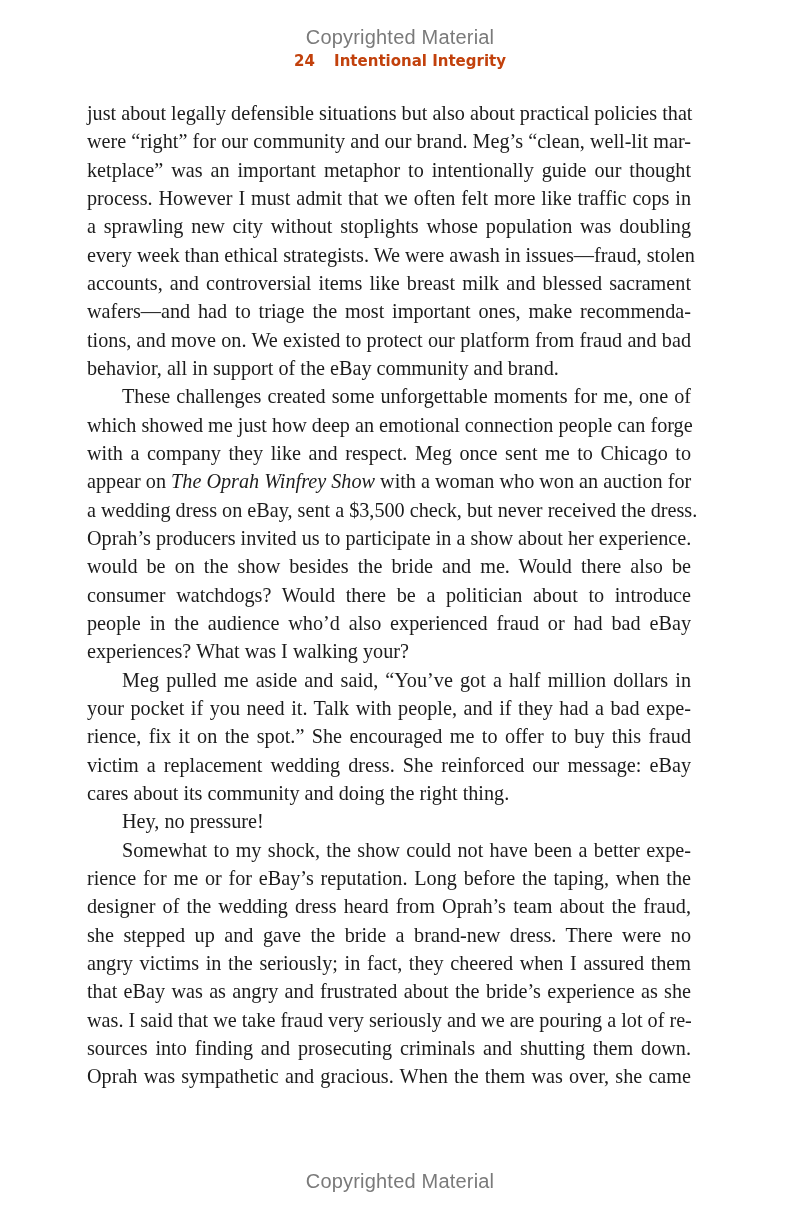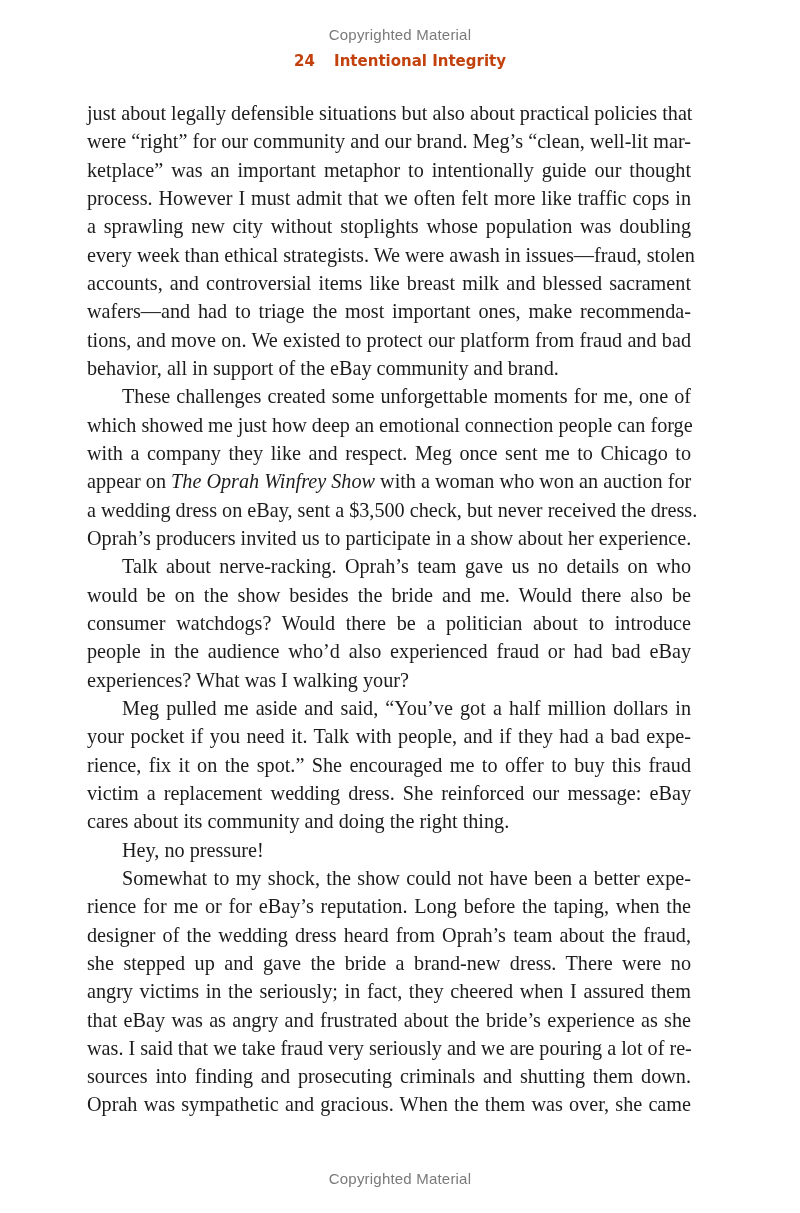--- a/index.html
+++ b/index.html
@@ -1,19 +1,19 @@
 <!DOCTYPE html>
 <html><head>
 <meta charset="utf-8">
 <style>
   html, body { margin:0; padding:0; background:#ffffff; }
   body { width:800px; height:1213px; position:relative; overflow:hidden; }
   .watermark {
     position:absolute; left:0; width:800px; text-align:center;
-    font-family:"Liberation Sans", sans-serif; font-size:15px; color:#7a7a7a;
+    font-family:"Liberation Sans", sans-serif; font-size:20px; color:#7a7a7a;
     letter-spacing:0.2px;
   }
   .wm-top { top:26px; }
   .wm-bottom { top:1170px; }
   .running-head {
     position:absolute; top:52px; left:0; width:800px; text-align:center;
     font-family:"DejaVu Sans", sans-serif; font-size:15px; font-weight:bold; color:#c2410c;
   }
   .running-head .page-num { margin-right:14px; }
   .body-text {
@@ -48,21 +48,20 @@
   <span class="line">tions, and move on. We existed to protect our platform from fraud and bad</span>
   <span class="line last">behavior, all in support of the eBay community and brand.</span>
 
   <span class="line indent">These challenges created some unforgettable moments for me, one of</span>
   <span class="line">which showed me just how deep an emotional connection people can forge</span>
   <span class="line">with a company they like and respect. Meg once sent me to Chicago to</span>
   <span class="line"><span>appear on </span><span class="it">The Oprah Winfrey Show</span><span> with a woman who won an auction for</span></span>
   <span class="line">a wedding dress on eBay, sent a $3,500 check, but never received the dress.</span>
   <span class="line last">Oprah’s producers invited us to participate in a show about her experience.</span>
 
-  <span class="line indent">Talk about nerve-racking. Oprah’s team gave us no details on who</span>
   <span class="line">would be on the show besides the bride and me. Would there also be</span>
   <span class="line">consumer watchdogs? Would there be a politician about to introduce</span>
   <span class="line">people in the audience who’d also experienced fraud or had bad eBay</span>
   <span class="line last">experiences? What was I walking your?</span>
 
   <span class="line indent">Meg pulled me aside and said, “You’ve got a half million dollars in</span>
   <span class="line">your pocket if you need it. Talk with people, and if they had a bad expe-</span>
   <span class="line">rience, fix it on the spot.” She encouraged me to offer to buy this fraud</span>
   <span class="line">victim a replacement wedding dress. She reinforced our message: eBay</span>
   <span class="line last">cares about its community and doing the right thing.</span>

